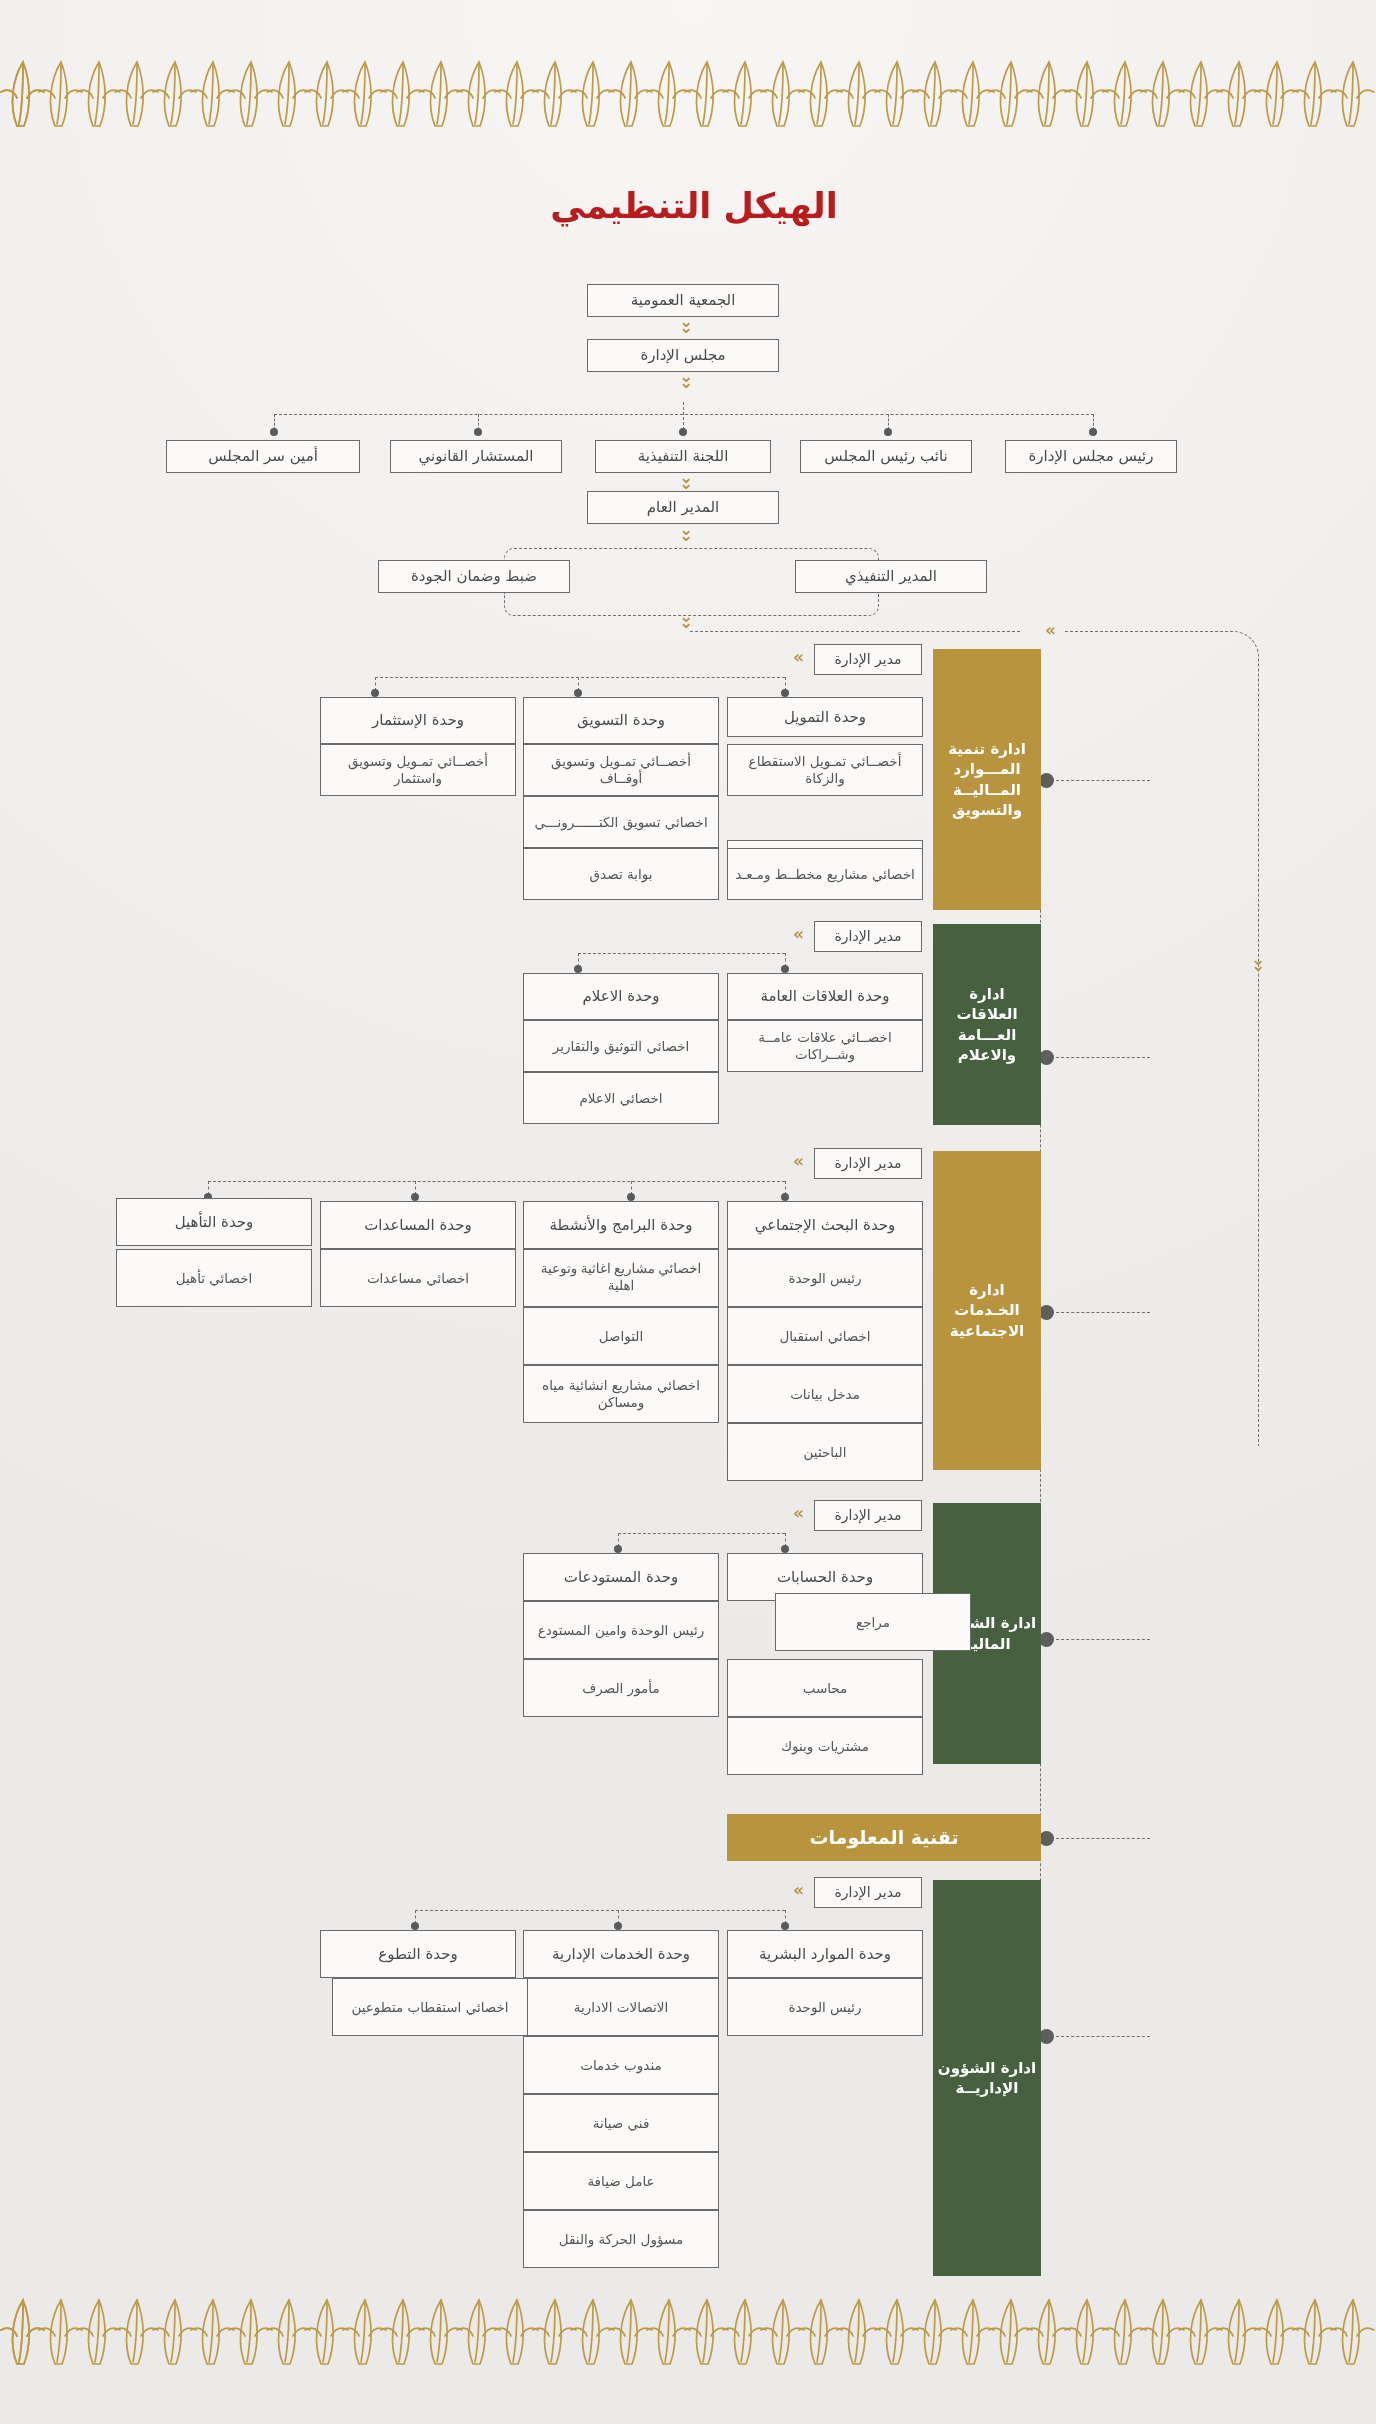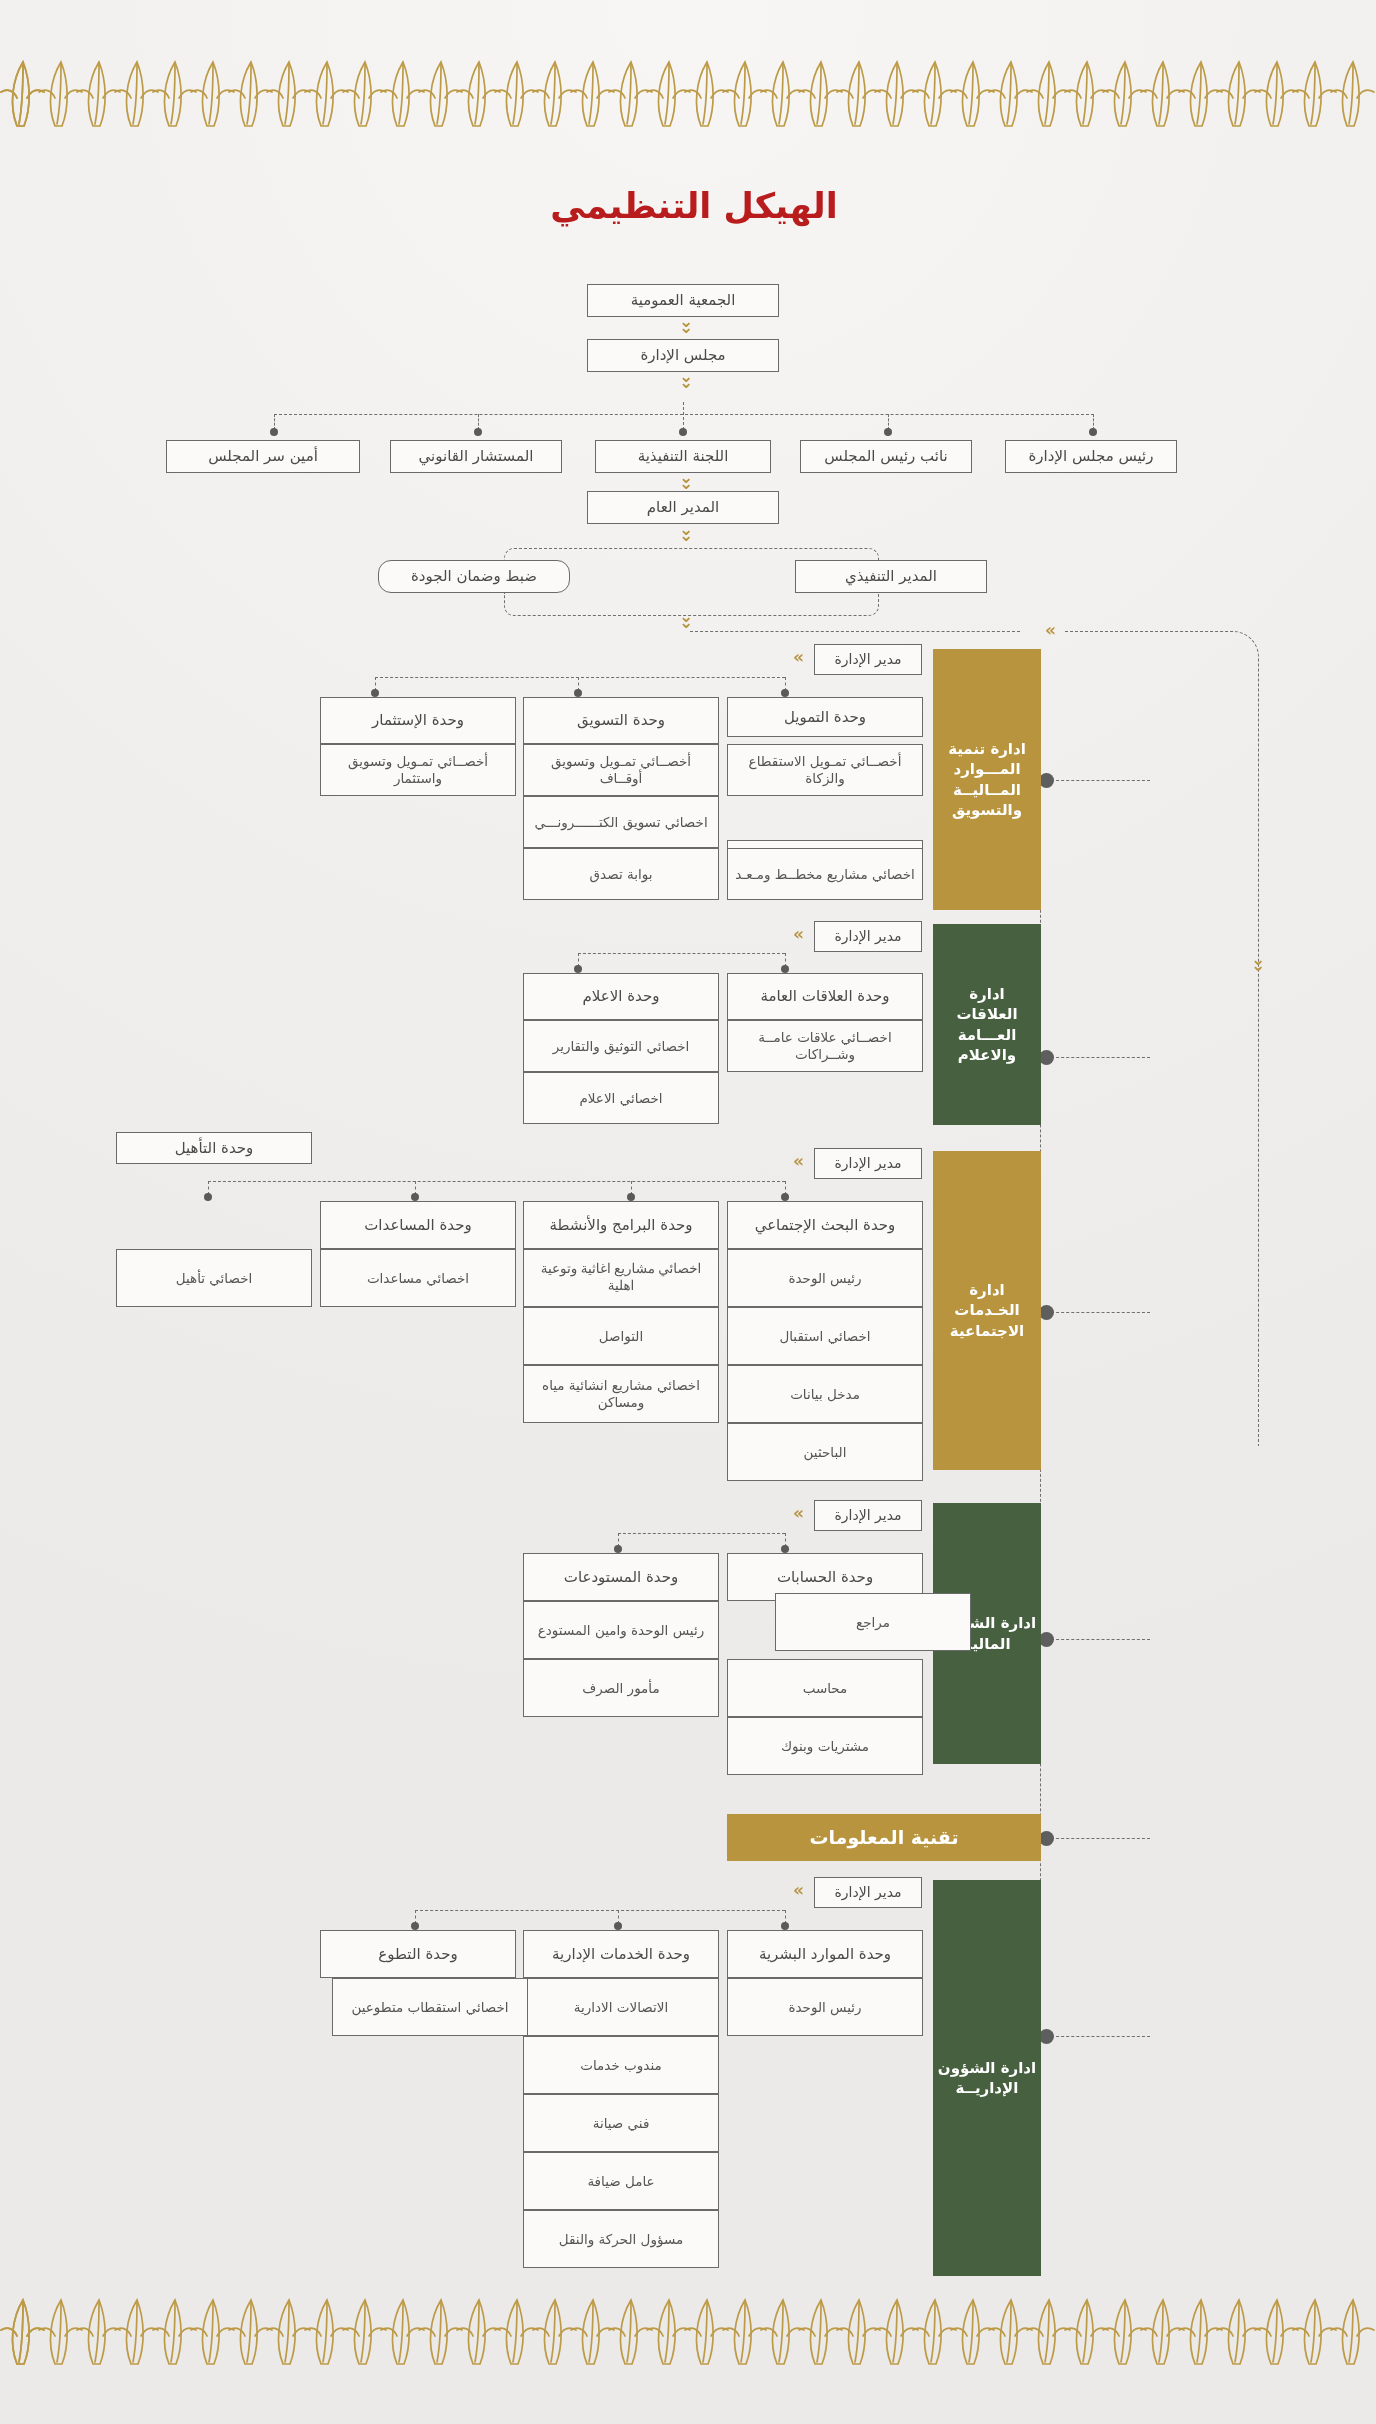--- a/index.html
+++ b/index.html
@@ -263,21 +263,21 @@
 <div class="box" style="left:166px; top:440px; width:194px; height:33px;">أمين سر المجلس</div>
 
 <div class="chev down" style="left:679px; top:475px;">⌄<span style="position:absolute;left:0;top:-6px;">⌄</span></div>
 
 <div class="box" style="left:587px; top:491px; width:192px; height:33px;">المدير العام</div>
 <div class="chev down" style="left:679px; top:527px;">⌄<span style="position:absolute;left:0;top:-6px;">⌄</span></div>
 
 <div class="elbow" style="left:504px; top:548px; width:375px; height:40px;"></div>
 
 <div class="box" style="left:795px; top:560px; width:192px; height:33px;">المدير التنفيذي</div>
-<div class="box" style="left:378px; top:560px; width:192px; height:33px;border-radius:13px;">ضبط وضمان الجودة</div>
+<div class="box" style="left:378px; top:560px; width:192px; height:33px;">ضبط وضمان الجودة</div>
 
 <div class="elbow-down" style="left:504px; top:593px; width:375px; height:23px;"></div>
 <div class="chev down" style="left:679px; top:614px;">⌄<span style="position:absolute;left:0;top:-6px;">⌄</span></div>
 
 <div class="dline h" style="left:690px; top:631px; width:330px;"></div>
 <div class="chev left" style="left:1045px; top:622px;">»</div>
 <div class="spine" style="left:1065px; top:631px; width:194px; height:815px;"></div>
 <div class="chev down" style="left:1251px; top:957px;">⌄<span style="position:absolute;left:0;top:-6px;">⌄</span></div>
 
 <div class="bracket" style="left:1040px; top:780px; width:110px; height:1256px; border-top:none; border-bottom:none;"></div>
@@ -358,21 +358,21 @@
 <div class="box small" style="left:727px; top:1423px; width:196px; height:58px;">الباحثين</div>
 
 <div class="box" style="left:523px; top:1201px; width:196px; height:48px;">وحدة البرامج والأنشطة</div>
 <div class="box small" style="left:523px; top:1249px; width:196px; height:58px;font-family:Liberation Serif, serif;">اخصائي مشاريع اغاثية وتوعية اهلية</div>
 <div class="box small" style="left:523px; top:1307px; width:196px; height:58px;">التواصل</div>
 <div class="box small" style="left:523px; top:1365px; width:196px; height:58px;">اخصائي مشاريع انشائية مياه ومساكن</div>
 
 <div class="box" style="left:320px; top:1201px; width:196px; height:48px;">وحدة المساعدات</div>
 <div class="box small" style="left:320px; top:1249px; width:196px; height:58px;">اخصائي مساعدات</div>
 
-<div class="box" style="left:116px; top:1132px; width:196px; height:32px;">وحدة التأهيل</div>
+<div class="box" style="left:116px; top:1198px; width:196px; height:48px;">وحدة التأهيل</div>
 <div class="box small" style="left:116px; top:1249px; width:196px; height:58px;">اخصائي تأهيل</div>
 
 <div class="deptbar green" style="left:933px; top:1503px; width:108px; height:261px;">ادارة الشؤون المالية</div>
 
 <div class="box mgr" style="left:814px; top:1500px; width:108px; height:31px;">مدير الإدارة</div>
 <div class="chev left" style="left:793px; top:1505px;">»</div>
 <div class="dline h" style="left:618px; top:1533px; width:167px;"></div>
 <div class="dline v" style="left:618px; top:1533px; height:14px;"></div>
 <div class="dline v" style="left:785px; top:1533px; height:14px;"></div>
 <div class="dot small" style="left:614px; top:1545px;"></div>

